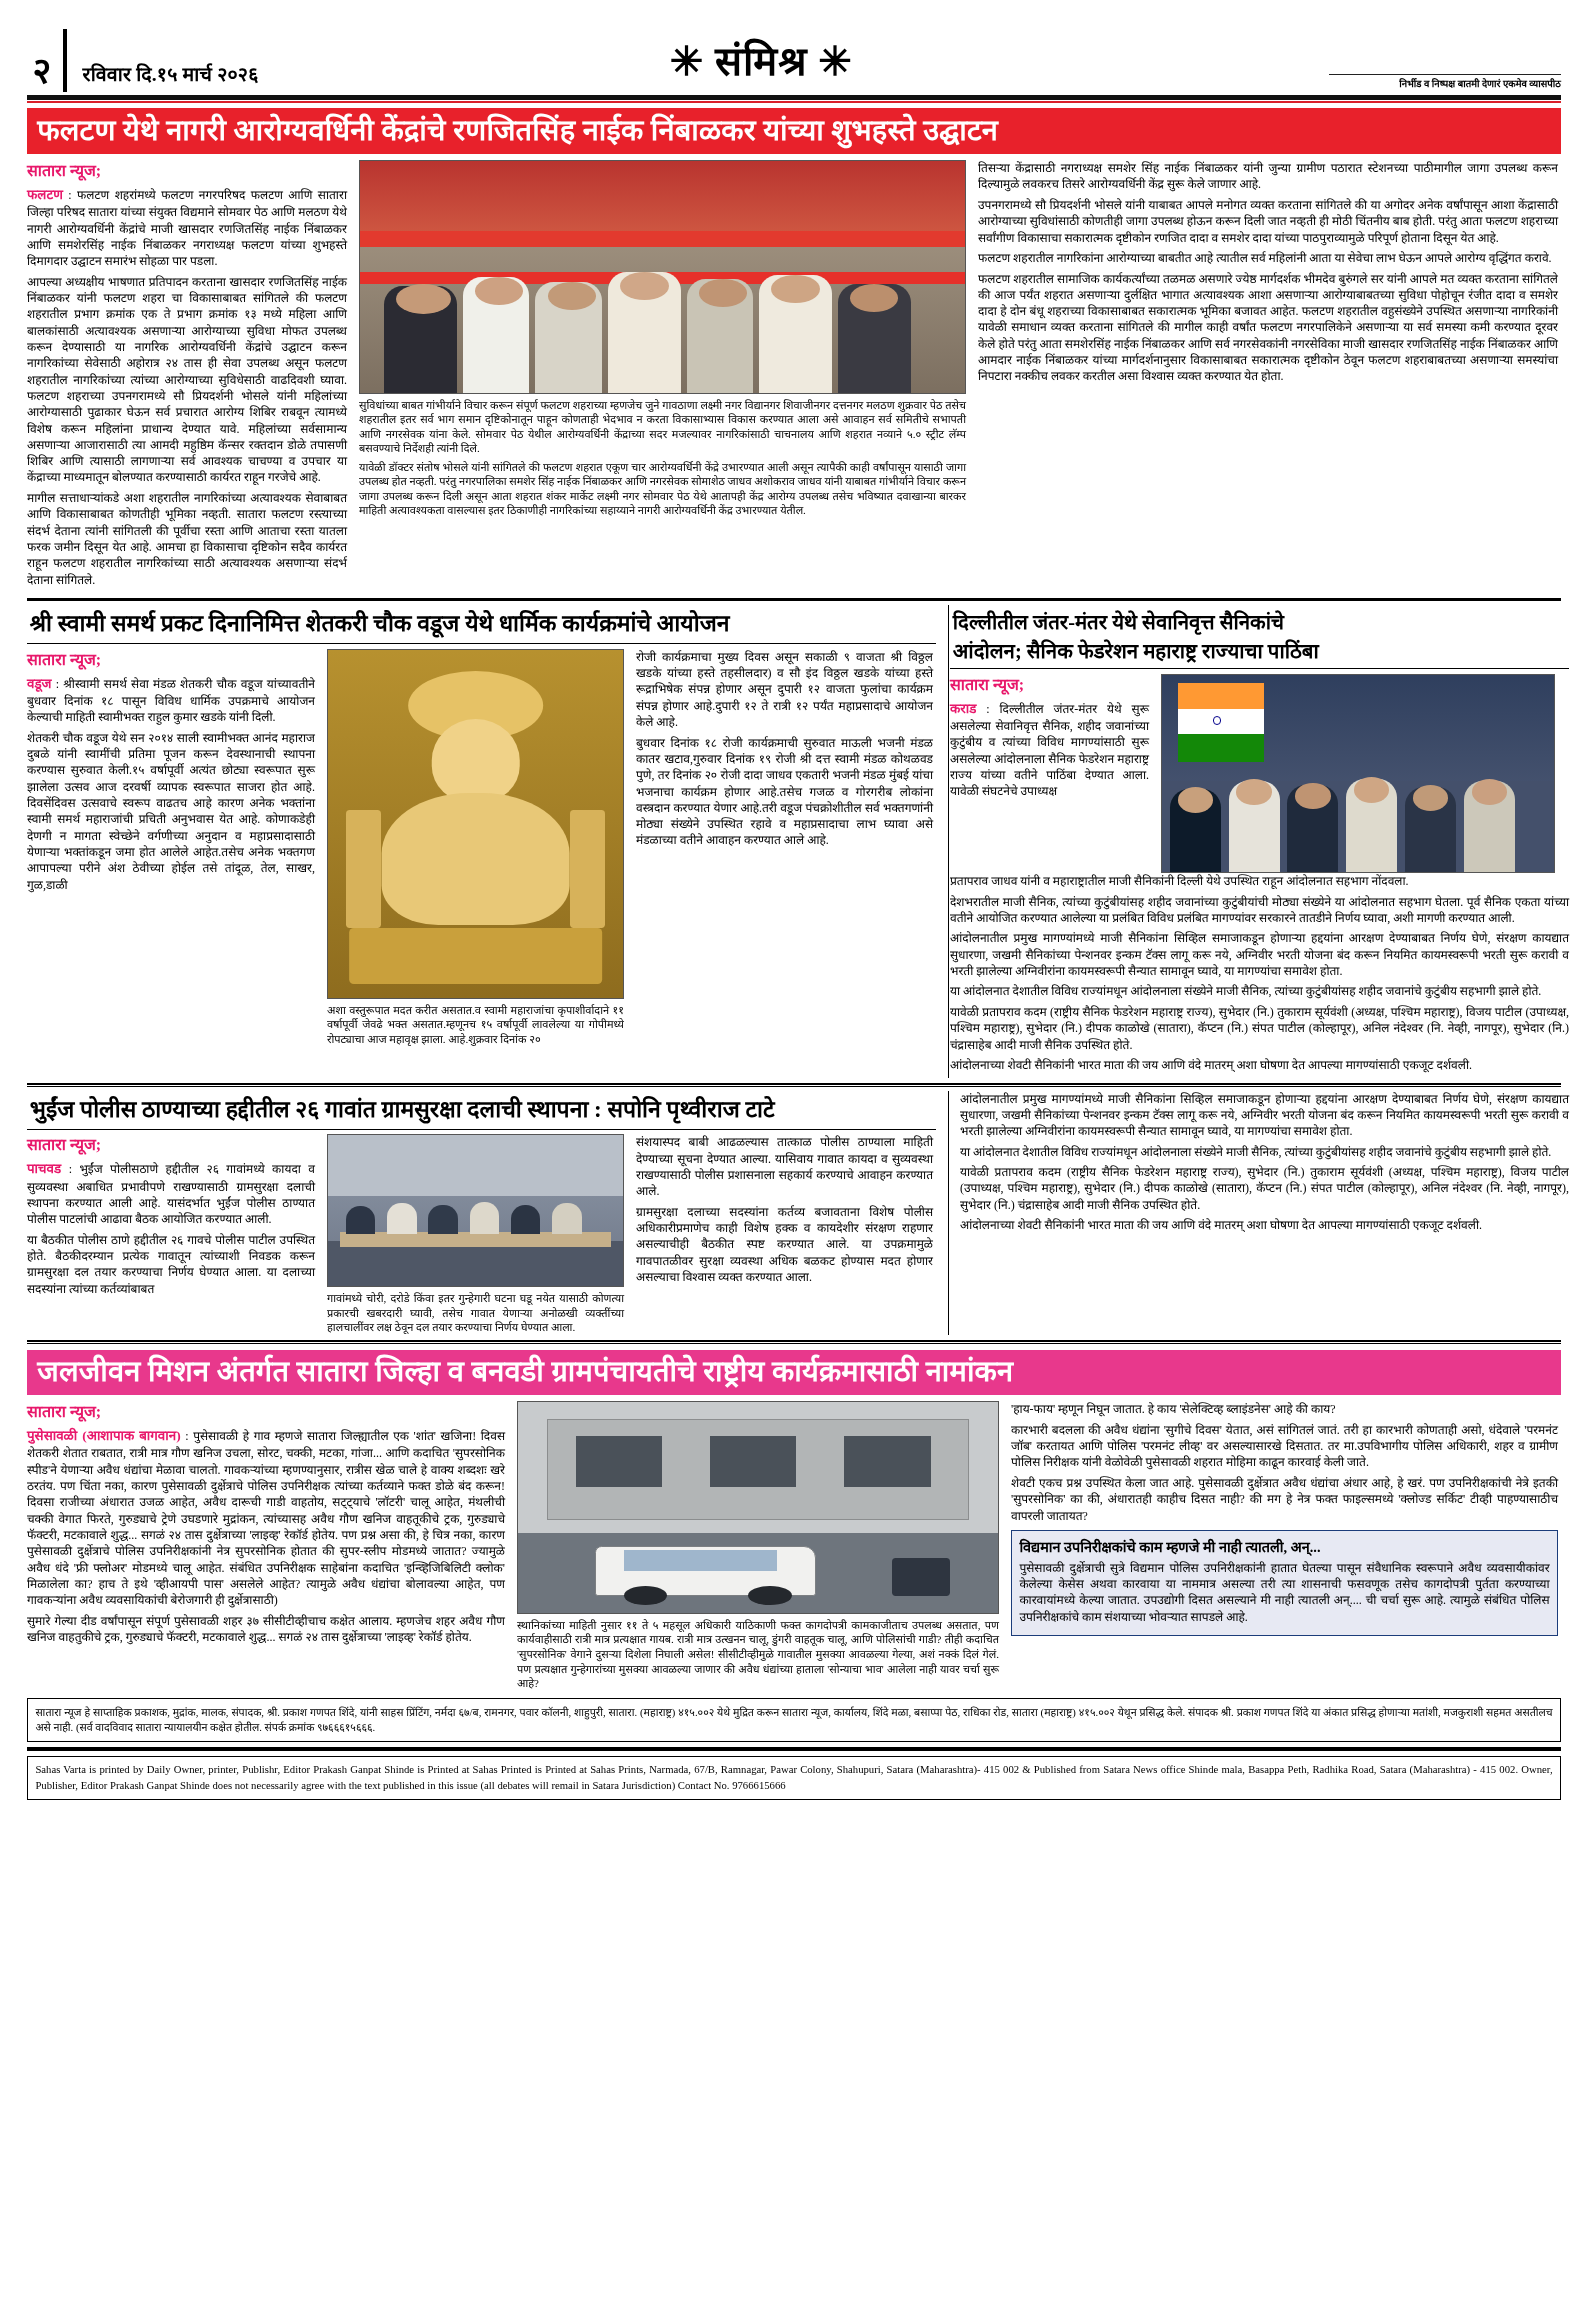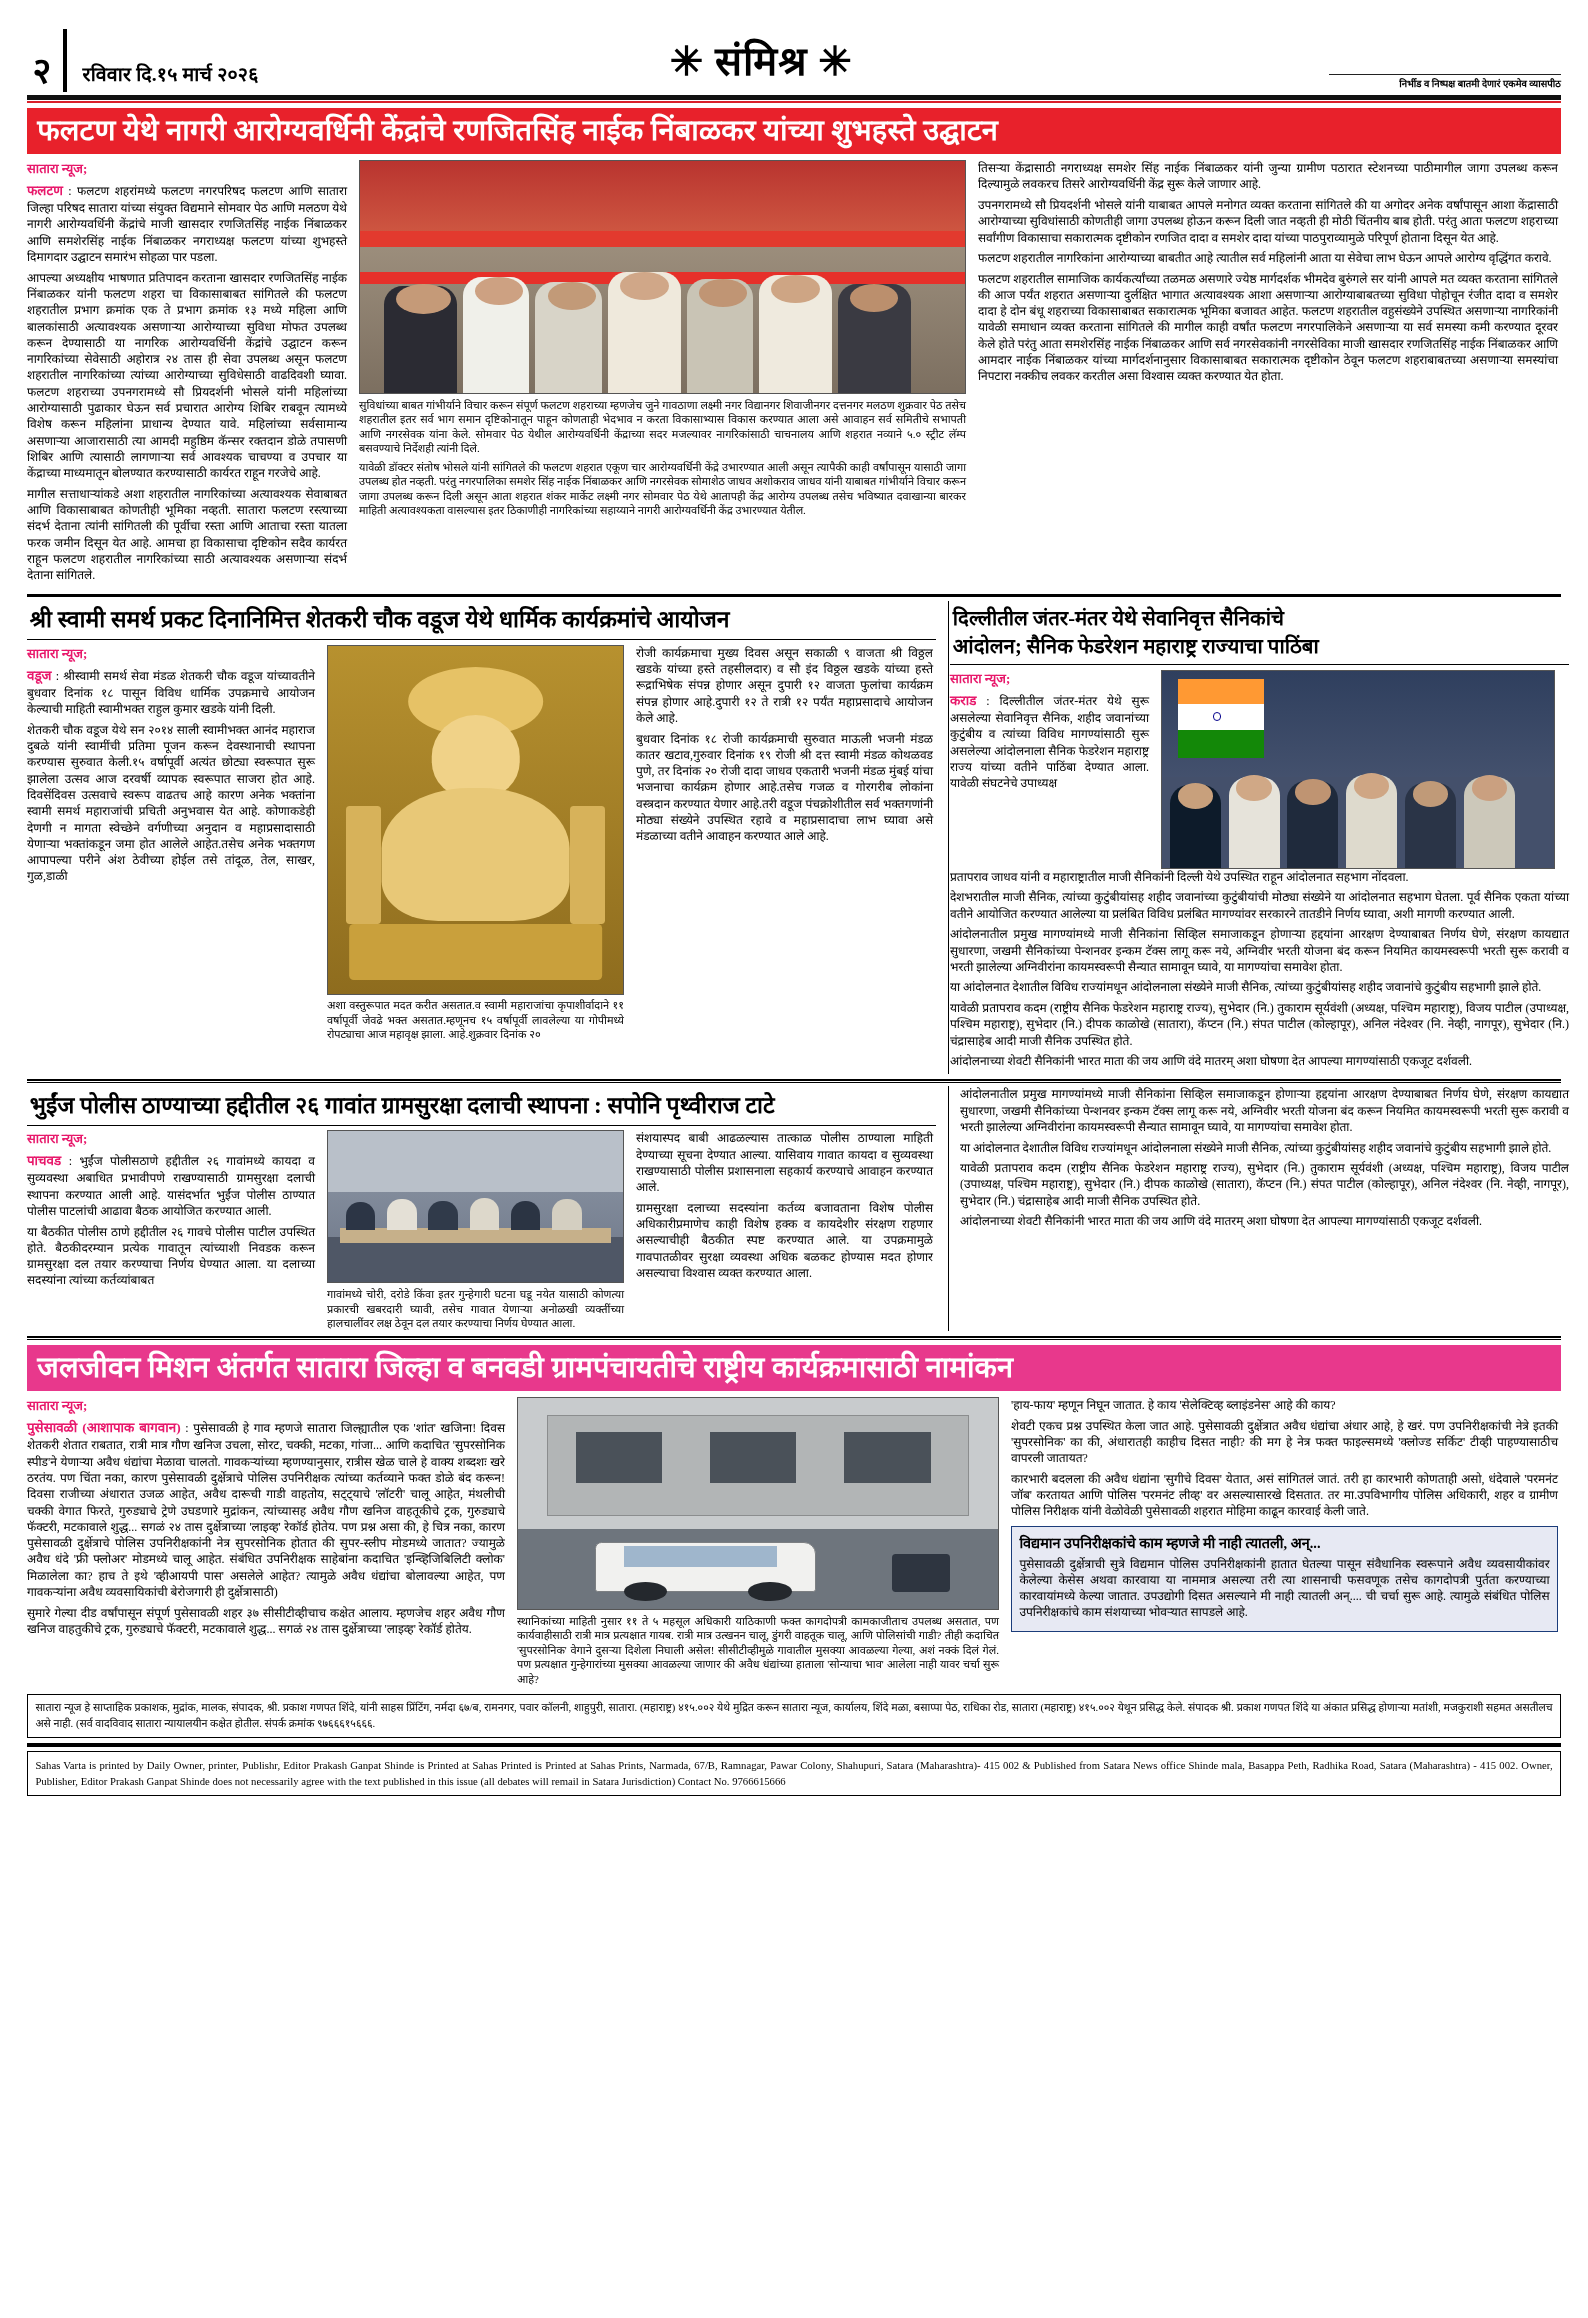--- a/index.html
+++ b/index.html
@@ -38,21 +38,21 @@
   .hl-black.small { font-size:20.4px; }
 
   .hr-double { border-top:2.3px solid #000; border-bottom:0.9px solid #000; height:3.7px; margin:5.6px 0 0 0; }
   .hr-single { border-top:1.9px solid #000; margin:6.5px 0 0 0; }
 
   
   .cols { display:flex; gap:12px; }
   .col { flex:1; }
   p.body, .body { font-size:12px; line-height:1.36; text-align:justify; margin:0 0 4.2px 0;
                   font-family:"Liberation Serif", serif; }
-  .dateline { color:#e8186b; font-weight:700; font-size:13px; }
+  .dateline { color:#e8186b; font-weight:700; font-size:16px; }
   .place { color:#e8186b; font-weight:700; font-size:13.4px; }
 
   .photo { background:#cfc9bd; border:0.9px solid #555; position:relative; overflow:hidden; }
 
   .caption { font-size:11px; line-height:1.32; text-align:justify; margin-top:3.7px; }
 
   
   .ph {position:relative; width:100%; height:100%;}
   .ph .sky {position:absolute;left:0;right:0;top:0;height:48%;}
 
@@ -307,22 +307,22 @@
           <div style="position:absolute;left:22%;bottom:4%;width:9%;height:9%;background:#24282d;border-radius:50%"></div>
           <div style="position:absolute;left:48%;bottom:4%;width:9%;height:9%;background:#24282d;border-radius:50%"></div>
           <div style="position:absolute;right:10%;bottom:8%;width:12%;height:18%;background:#2e3540;border-radius:3.7px"></div>
         </div>
       </div>
       <div class="caption">स्थानिकांच्या माहिती नुसार ११ ते ५ महसूल अधिकारी याठिकाणी फक्त कागदोपत्री कामकाजीताच उपलब्ध असतात, पण कार्यवाहीसाठी रात्री मात्र प्रत्यक्षात गायब. रात्री मात्र उत्खनन चालू, डुंगरी वाहतूक चालू, आणि पोलिसांची गाडी? तीही कदाचित 'सुपरसोनिक' वेगाने दुसऱ्या दिशेला निघाली असेल! सीसीटीव्हीमुळे गावातील मुसक्या आवळल्या गेल्या, अशं नक्कं दिलं गेलं. पण प्रत्यक्षात गुन्हेगारांच्या मुसक्या आवळल्या जाणार की अवैध धंद्यांच्या हाताला 'सोन्याचा भाव' आलेला नाही यावर चर्चा सुरू आहे?</div>
     </div>
 
     <div class="col" style="flex:0 0 547px">
       <p class="body">'हाय-फाय' म्हणून निघून जातात. हे काय 'सेलेक्टिव्ह ब्लाइंडनेस' आहे की काय?</p>
+      <p class="body">कारभारी बदलला की अवैध धंद्यांना 'सुगीचे दिवस' येतात, असं सांगितलं जातं. तरी हा कारभारी कोणताही असो, धंदेवाले 'परमनंट जॉब' करतायत आणि पोलिस 'परमनंट लीव्ह' वर असल्यासारखे दिसतात. तर मा.उपविभागीय पोलिस अधिकारी, शहर व ग्रामीण पोलिस निरीक्षक यांनी वेळोवेळी पुसेसावळी शहरात मोहिमा काढून कारवाई केली जाते.</p>
       <p class="body">शेवटी एकच प्रश्न उपस्थित केला जात आहे. पुसेसावळी दुर्क्षेत्रात अवैध धंद्यांचा अंधार आहे, हे खरं. पण उपनिरीक्षकांची नेत्रे इतकी 'सुपरसोनिक' का की, अंधारातही काहीच दिसत नाही? की मग हे नेत्र फक्त फाइल्समध्ये 'क्लोज्ड सर्किट' टीव्ही पाहण्यासाठीच वापरली जातायत?</p>
-      <p class="body">कारभारी बदलला की अवैध धंद्यांना 'सुगीचे दिवस' येतात, असं सांगितलं जातं. तरी हा कारभारी कोणताही असो, धंदेवाले 'परमनंट जॉब' करतायत आणि पोलिस 'परमनंट लीव्ह' वर असल्यासारखे दिसतात. तर मा.उपविभागीय पोलिस अधिकारी, शहर व ग्रामीण पोलिस निरीक्षक यांनी वेळोवेळी पुसेसावळी शहरात मोहिमा काढून कारवाई केली जाते.</p>
       <div class="boxed" style="margin-top:6.5px">
         <div class="bx-title">विद्यमान उपनिरीक्षकांचे काम म्हणजे मी नाही त्यातली, अन्...</div>
         <div class="body">पुसेसावळी दुर्क्षेत्राची सुत्रे विद्यमान पोलिस उपनिरीक्षकांनी हातात घेतल्या पासून संवैधानिक स्वरूपाने अवैध व्यवसायीकांवर केलेल्या केसेस अथवा कारवाया या नाममात्र असल्या तरी त्या शासनाची फसवणूक तसेच कागदोपत्री पुर्तता करण्याच्या कारवायांमध्ये केल्या जातात. उपउद्योगी दिसत असल्याने मी नाही त्यातली अन्.... ची चर्चा सुरू आहे. त्यामुळे संबंधित पोलिस उपनिरीक्षकांचे काम संशयाच्या भोवऱ्यात सापडले आहे.</div>
       </div>
     </div>
   </div>
 
   <div class="footer-box">
     <div class="footer-mr">सातारा न्यूज हे साप्ताहिक प्रकाशक, मुद्रांक, मालक, संपादक, श्री. प्रकाश गणपत शिंदे, यांनी साहस प्रिंटिंग, नर्मदा ६७/ब, रामनगर, पवार कॉलनी, शाहुपुरी, सातारा. (महाराष्ट्र) ४१५.००२ येथे मुद्रित करून सातारा न्यूज, कार्यालय, शिंदे मळा, बसाप्पा पेठ, राधिका रोड, सातारा (महाराष्ट्र) ४१५.००२ येथून प्रसिद्ध केले. संपादक श्री. प्रकाश गणपत शिंदे या अंकात प्रसिद्ध होणाऱ्या मतांशी, मजकुराशी सहमत असतीलच असे नाही. (सर्व वादविवाद सातारा न्यायालयीन कक्षेत होतील. संपर्क क्रमांक ९७६६६१५६६६.</div>
   </div>

